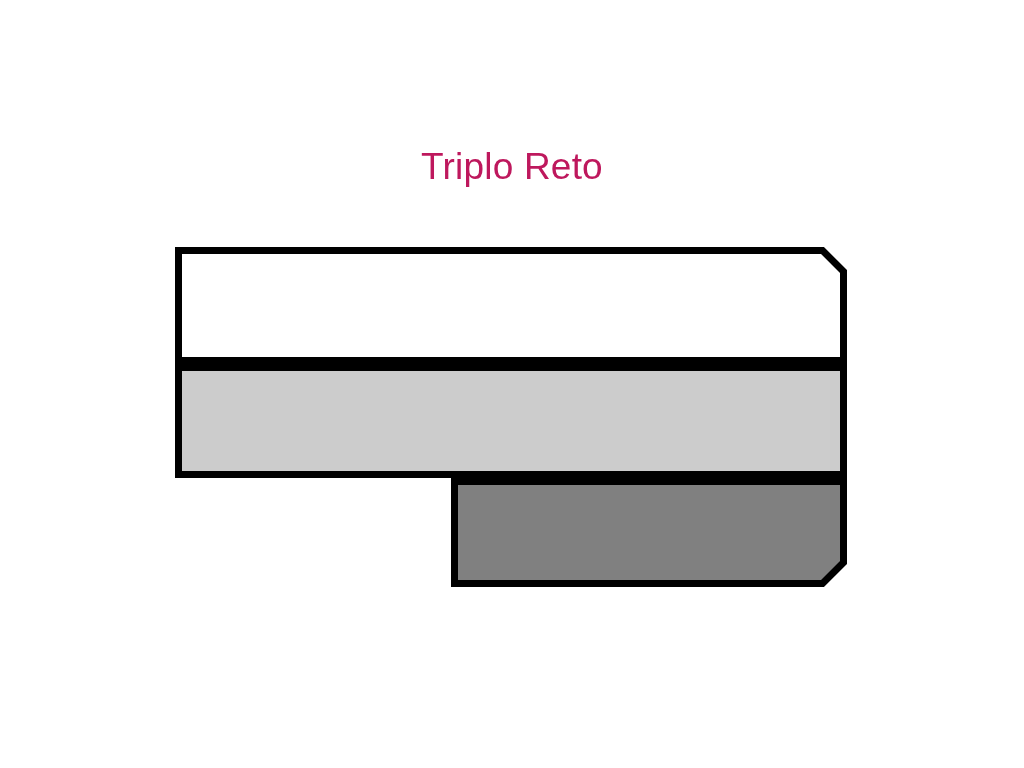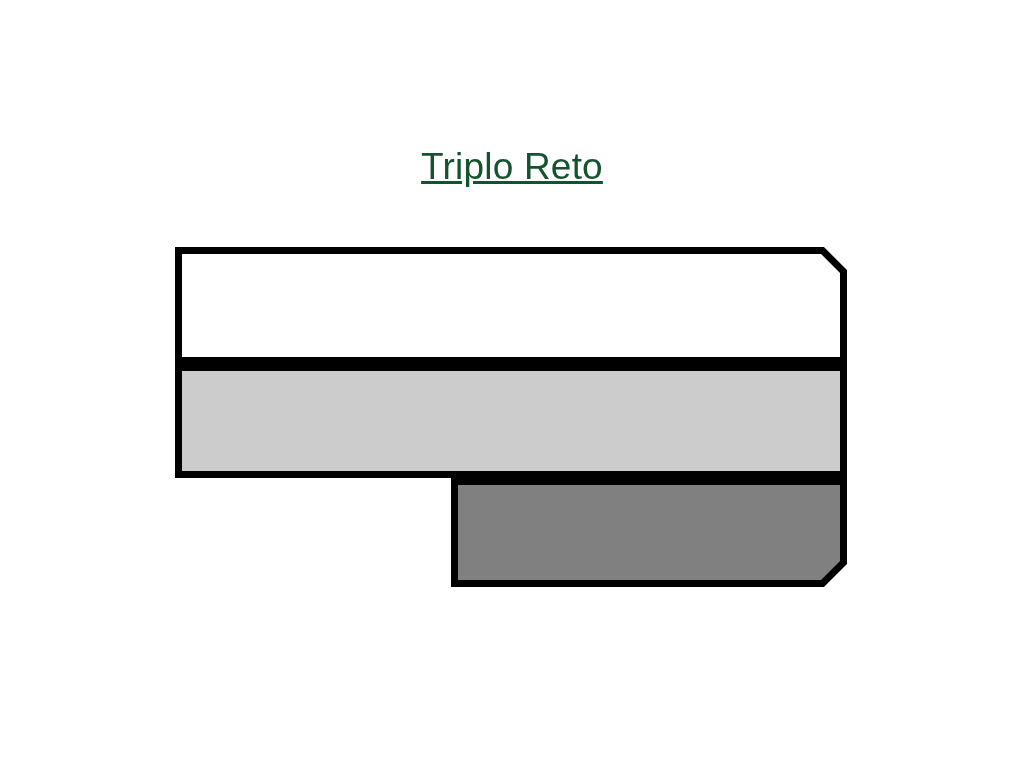--- a/index.html
+++ b/index.html
@@ -47,21 +47,21 @@
     width: 1024px;
     height: 768px;
     display: block;
   }
 </style>
 </head>
 <body style="background: rgb(255, 255, 255);">
 
 <div id="figure-root">
 
-  <div id="diagram-title" style="color: #14532d; text-decoration: underline;">Triplo Reto</div>
+  <div id="diagram-title" style="color: #be185d;">Triplo Reto</div>
 
   <svg id="diagram-canvas" viewBox="0 0 1024 768" width="1024" height="768" xmlns="http://www.w3.org/2000/svg">
 
     <polygon id="shape-top-band" points="178.5,250.5 822.5,250.5 843.5,271.5 843.5,360.5 178.5,360.5" fill="#FFFFFF" stroke="#000000" stroke-width="7" stroke-linejoin="miter"></polygon>
 
     <polygon id="shape-middle-band" points="178.5,367.5 843.5,367.5 843.5,474.5 178.5,474.5" fill="#CCCCCC" stroke="#000000" stroke-width="7" stroke-linejoin="miter"></polygon>
 
     <polygon id="shape-bottom-band" points="454.5,481.5 843.5,481.5 843.5,562.5 822.5,583.5 454.5,583.5" fill="#808080" stroke="#000000" stroke-width="7" stroke-linejoin="miter"></polygon>
 
   </svg>

